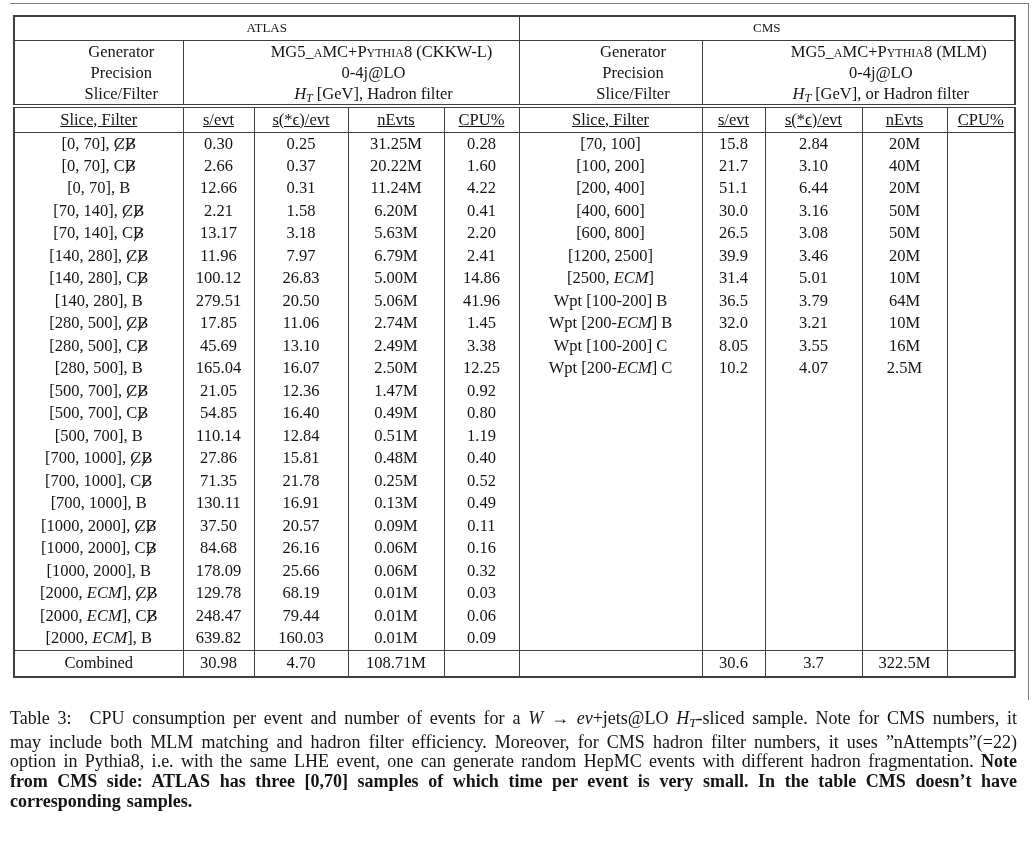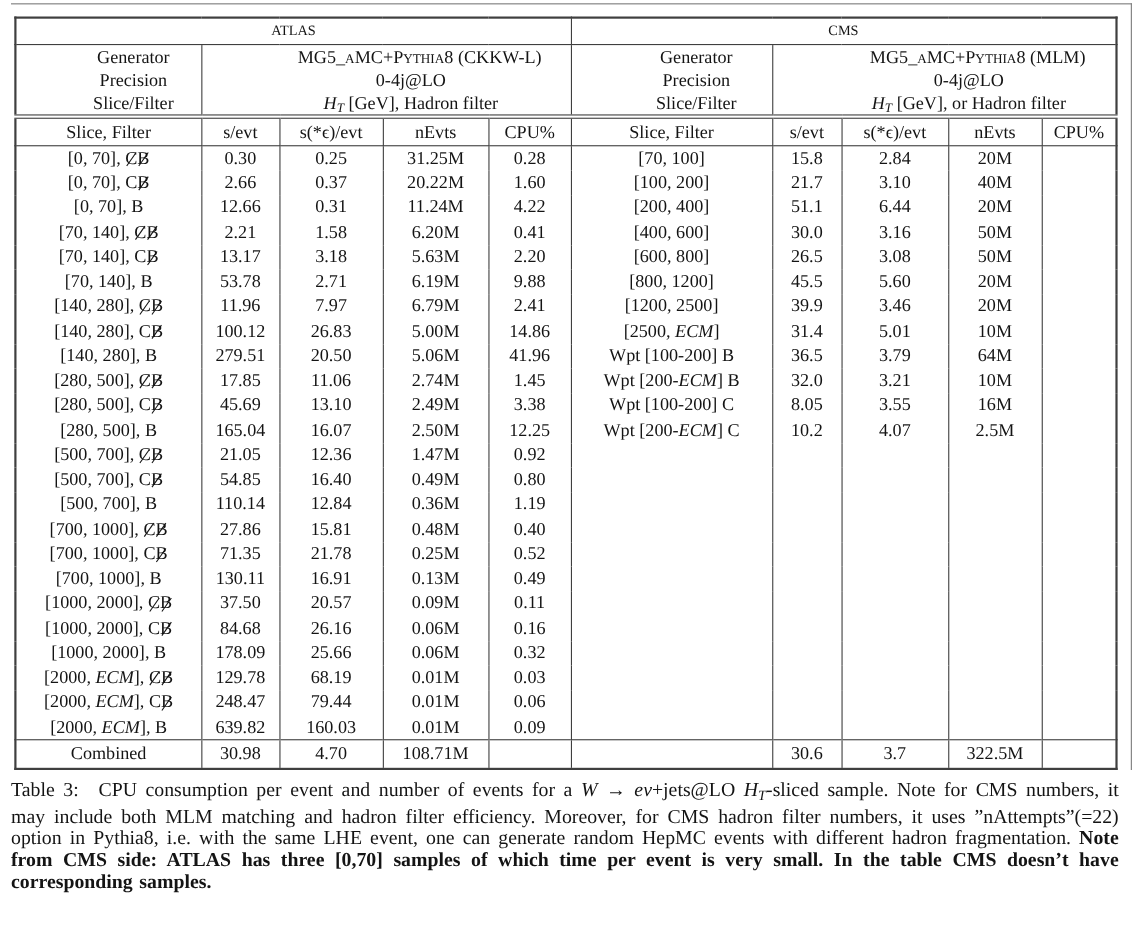--- a/index.html
+++ b/index.html
@@ -19,21 +19,21 @@
     width:1001px;table-layout:fixed;border-collapse:collapse;
     font-size:16.5px;line-height:1.15;
     border:2px solid var(--bc);
   }
   .tbl td{padding:0;text-align:center;vertical-align:middle;
     border-left:1px solid var(--bc);border-right:1px solid var(--bc);
     overflow:hidden;white-space:nowrap;}
   .title-row td{height:23px;border-bottom:1px solid var(--bc);font-size:13px;}
   .meta-row td{vertical-align:middle;}
   .meta-row .metaline{line-height:21px;height:21px;padding-left:45px;}
-  .colhdr-row td{height:24px;border-top:4px double var(--bc);border-bottom:1px solid var(--bc);}
+  .colhdr-row td{height:24px;border-top:4px double var(--bc);border-bottom:1px solid var(--bc);text-decoration:underline;}
   .data-row{height:22.5px;}
   .combined-row td{height:25px;border-top:1px solid var(--bc);}
 
   .sc{font-variant:small-caps;margin-left:16px;}
   .i{font-style:italic;}
   .b{font-weight:bold;}
   .sub{font-size:72%;font-style:italic;vertical-align:-0.25em;}
 
   .slashed{position:relative;display:inline-block;}
   .slashed::after{
@@ -164,32 +164,20 @@
           <td>3.18</td>
           <td>5.63M</td>
           <td>2.20</td>
           <td>[600, 800]</td>
           <td>26.5</td>
           <td>3.08</td>
           <td>50M</td>
           <td></td>
         </tr>
         <tr class="data-row">
-          <td>[70, 140], B</td>
-          <td>53.78</td>
-          <td>2.71</td>
-          <td>6.19M</td>
-          <td>9.88</td>
-          <td>[800, 1200]</td>
-          <td>45.5</td>
-          <td>5.60</td>
-          <td>20M</td>
-          <td></td>
-        </tr>
-        <tr class="data-row">
           <td>[140, 280], <span class="slashed">C</span><span class="slashed">B</span></td>
           <td>11.96</td>
           <td>7.97</td>
           <td>6.79M</td>
           <td>2.41</td>
           <td>[1200, 2500]</td>
           <td>39.9</td>
           <td>3.46</td>
           <td>20M</td>
           <td></td>
@@ -275,21 +263,21 @@
           <td></td>
           <td></td>
           <td></td>
           <td></td>
           <td></td>
         </tr>
         <tr class="data-row">
           <td>[500, 700], B</td>
           <td>110.14</td>
           <td>12.84</td>
-          <td>0.36M</td>
+          <td>0.51M</td>
           <td>1.19</td>
           <td></td>
           <td></td>
           <td></td>
           <td></td>
           <td></td>
         </tr>
         <tr class="data-row">
           <td>[700, 1000], <span class="slashed">C</span><span class="slashed">B</span></td>
           <td>27.86</td>

